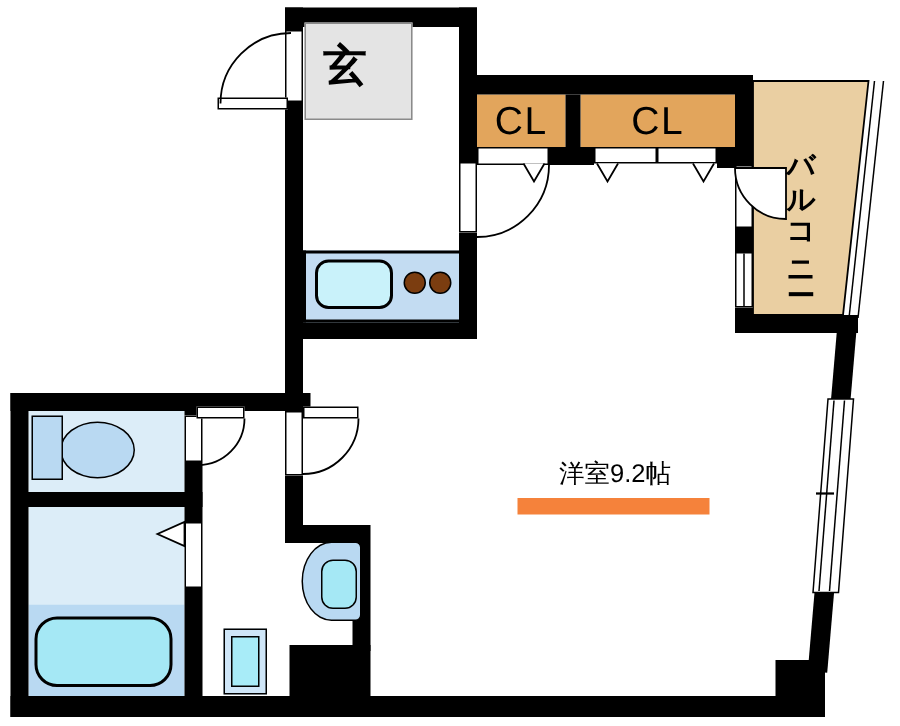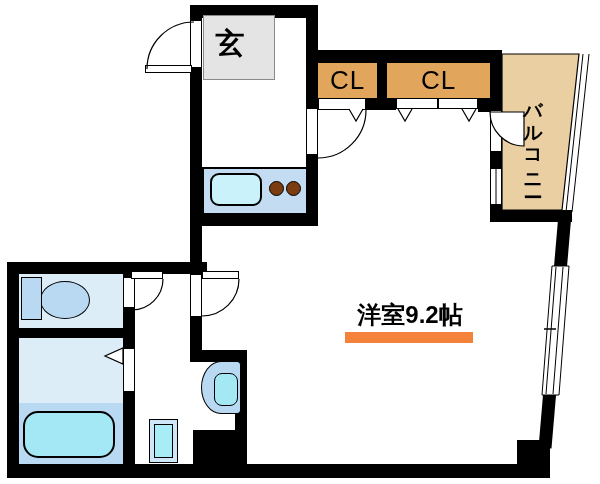--- a/index.html
+++ b/index.html
@@ -112,18 +112,18 @@
   </div>
   <div class="lbl z6" style="left:318px;top:63px;width:59px;height:35px;font-size:26px;letter-spacing:1px;">
     <span>CL</span>
   </div>
   <div class="lbl z6" style="left:387px;top:63px;width:103px;height:35px;font-size:26px;letter-spacing:1px;">
     <span>CL</span>
   </div>
   <div class="lbl vtext z6" style="left:518px;top:66px;width:30px;height:145px;font-size:19px;font-weight:bold;">
     <span>バルコニー</span>
   </div>
-  <div class="lbl z6" style="left:343px;top:299px;width:134px;height:32px;font-size:24px;font-weight:bold;">
+  <div class="lbl z6" style="left:343px;top:299px;width:134px;height:32px;font-size:17px;">
     <span>洋室9.2帖</span>
   </div>
   <div class="z6" style="position:absolute;left:345px;top:332px;width:128px;height:11px;background:#f5823b;"></div>
 
 </div>
 
 </body></html>

